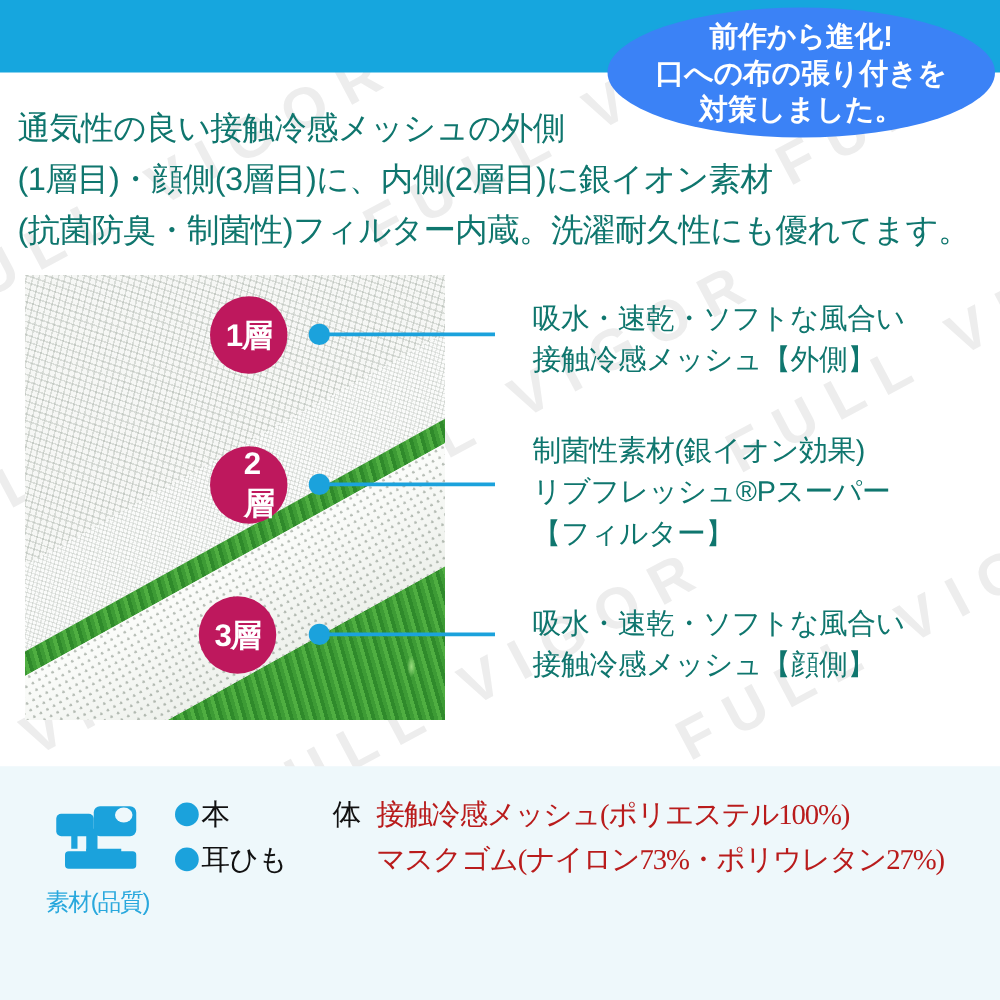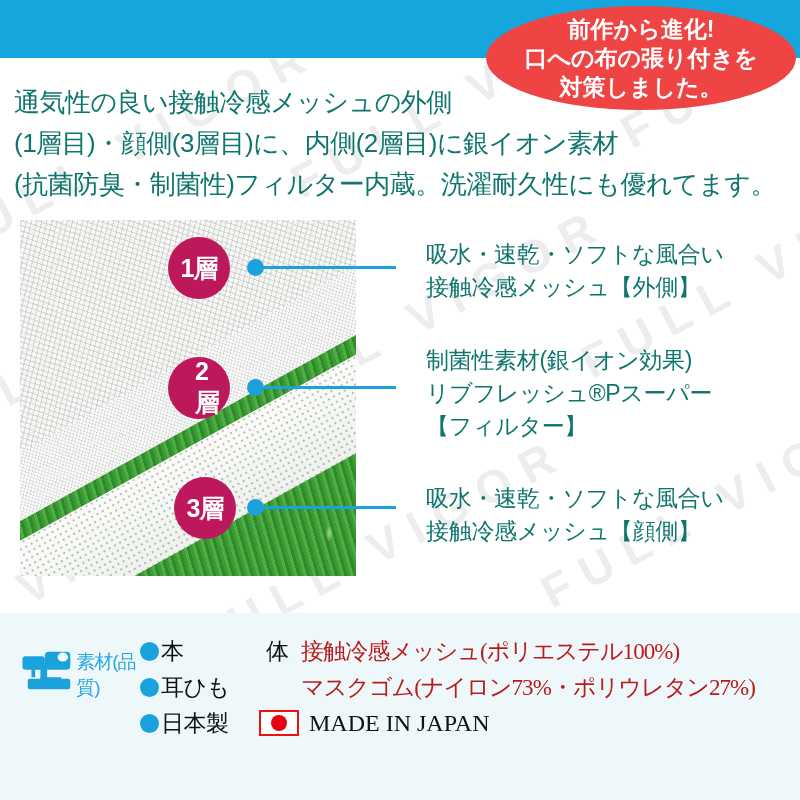--- a/index.html
+++ b/index.html
@@ -27,21 +27,21 @@
   .banner-title {
     position:absolute; left:26px; top:5px;
     font-family:"Liberation Serif","DejaVu Serif",serif;
     font-size:38px; font-weight:bold; color:#ffffff; letter-spacing:1px;
     line-height:48px;
   }
 
   
   .badge {
     position:absolute; left:486px; top:6px; width:310px; height:104px;
-    background:#ef4444; border-radius:50%; z-index:5;
+    background:#3b82f6; border-radius:50%; z-index:5;
     display:flex; align-items:center; justify-content:center;
   }
   .badge-text {
     color:#fff; font-size:23px; font-weight:bold; line-height:29px;
     text-align:center; letter-spacing:0px;
     font-family:"Liberation Sans","DejaVu Sans",sans-serif;
   }
 
   
   .intro {
@@ -114,21 +114,21 @@
   }
   .anno div { white-space:nowrap; }
 
   
   .specs {
     position:absolute; left:0; top:613px; width:800px; height:187px;
     background:#eef8fb; z-index:3;
   }
   .sewing-wrap {
     position:absolute; left:18px; top:28px; width:120px;
-    display:flex; flex-direction:row; align-items:center;
+    display:flex; flex-direction:column; align-items:center;
   }
   .sewing-icon { width:78px; height:62px; }
   .sewing-label {
     margin-top:6px; color:#29a8dd; font-size:19px; letter-spacing:-1px;
     font-family:"Liberation Sans","DejaVu Sans",sans-serif;
   }
   .spec-list { position:absolute; left:140px; top:20px;font-family:Liberation Serif, serif; }
   .spec-row { display:flex; align-items:center; height:36px; }
   .bullet {
     width:19px; height:19px; border-radius:50%; background:#1ba2dc;
@@ -210,21 +210,21 @@
 
   <div class="lcircle" style="left:168px; top:357px;padding-left:27px;">2層</div>
   <div class="ldot" style="left:247px; top:379px;"></div>
   <div class="lline" style="left:258px; top:386px; width:138px;"></div>
   <div class="anno" style="left:406px; top:344px;">
     <div>制菌性素材(銀イオン効果)</div>
     <div>リブフレッシュ®Pスーパー</div>
     <div>【フィルター】</div>
   </div>
 
-  <div class="lcircle" style="left:174px; top:477px;">3層</div>
+  <div class="lcircle" style="left:159px; top:477px;">3層</div>
   <div class="ldot" style="left:247px; top:499px;"></div>
   <div class="lline" style="left:258px; top:506px; width:138px;"></div>
   <div class="anno" style="left:406px; top:482px;">
     <div>吸水・速乾・ソフトな風合い</div>
     <div>接触冷感メッシュ【顔側】</div>
   </div>
 
   <div class="specs">
 
     <div class="sewing-wrap">
@@ -248,25 +248,17 @@
         <span class="spec-val">接触冷感メッシュ(ポリエステル100%)</span>
       </div>
 
 
       <div class="spec-row">
         <span class="bullet"></span>
         <span class="spec-key">耳ひも</span>
         <span class="spec-val">マスクゴム(ナイロン73%・ポリウレタン27%)</span>
       </div>
 
-      <div class="spec-row">
-        <span class="bullet"></span>
-        <span class="spec-key" style="width:98px;">日本製</span>
-        <span class="flag">
-          <span class="flag-dot"></span>
-        </span>
-        <span class="made-txt">MADE IN JAPAN</span>
-      </div>
 
     </div>
   </div>
 
 </div>
 
 </body></html>

